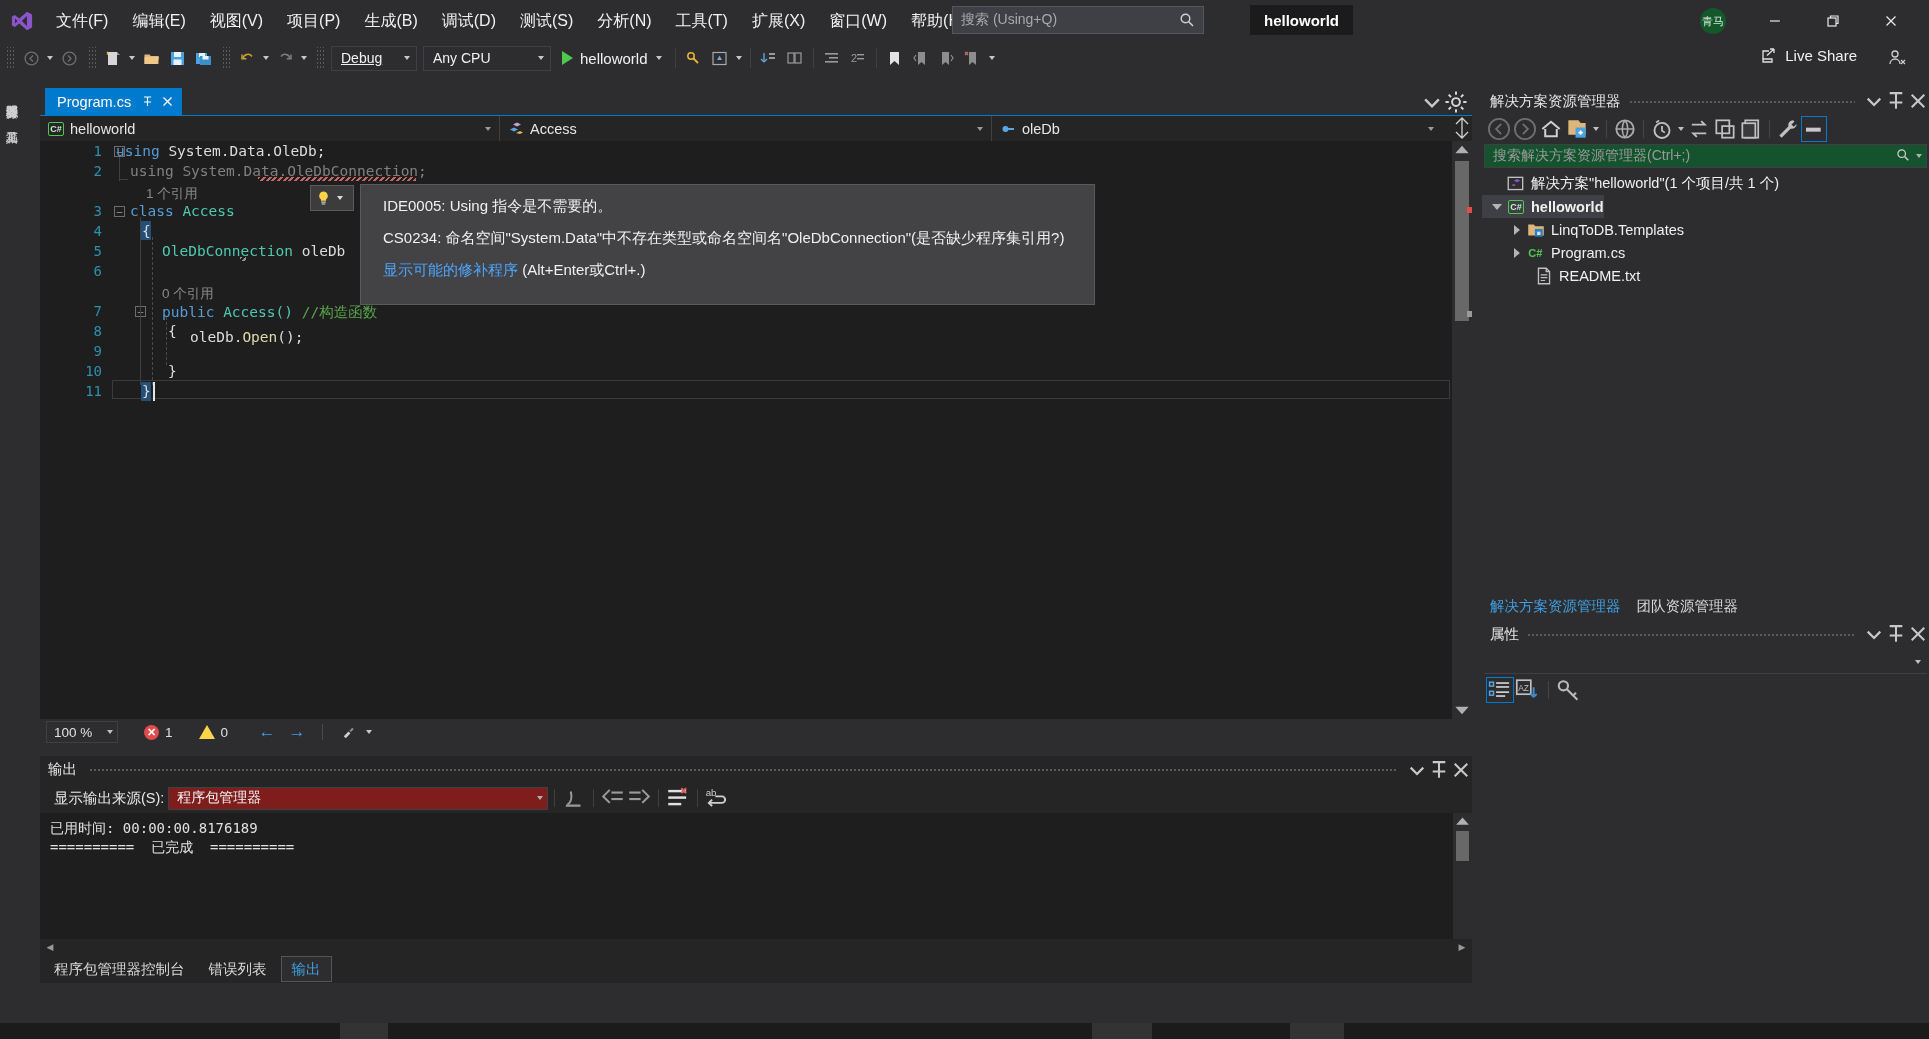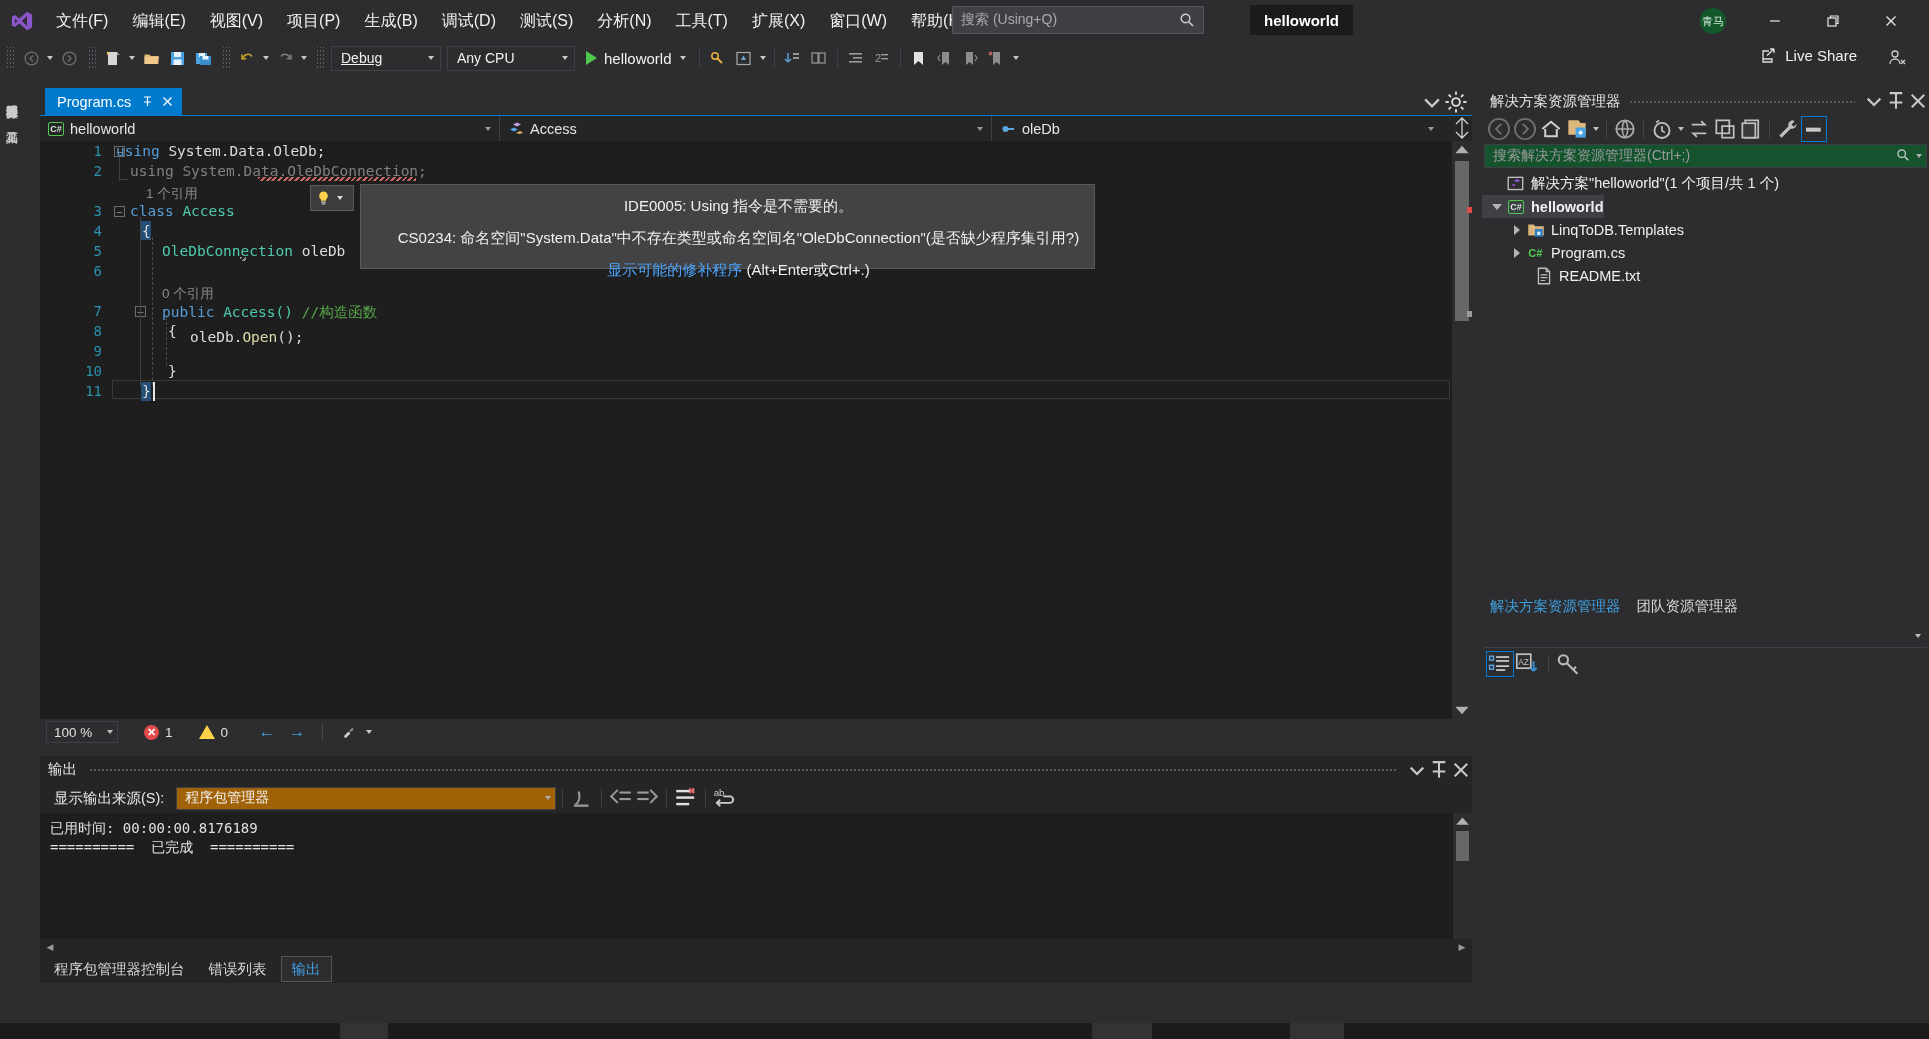--- a/index.html
+++ b/index.html
@@ -127,23 +127,23 @@
   .sel{ position:absolute; background:#264f78; }
 
   .bulb{
     position:absolute; left:310px; top:185px; width:44px; height:26px;
     background:#3c3c3c; border:1px solid #5a5a5a; display:flex; align-items:center; padding-left:4px;
   }
   .bulb svg{ width:17px; height:17px; }
   .bulb .cv{ margin-left:5px; border-left:3.5px solid transparent; border-right:3.5px solid transparent; border-top:4px solid #ddd; }
 
   .tooltip{
-    position:absolute; left:360px; top:184px; width:735px; height:85px;
+    position:absolute; left:360px; top:184px; width:735px; height:121px;
     background:#434346; border:1px solid #5a5a5c;
-    font-family:"Liberation Sans", sans-serif; padding:12px 0 0 22px;text-align:center;
+    font-family:"Liberation Sans", sans-serif; padding:12px 0 0 22px;
   }
   .tt-line{ font-size:15px; color:#f0f0f0; margin-bottom:13px; }
   .tt-link{ color:#4ca6ff; }
   .tt-tail{ color:#f0f0f0; }
 
   
   .ed-vsb{ position:absolute; left:1452px; top:141px; width:20px; height:578px; background:#2d2d30; }
   .ed-vsb .up,.ed-vsb .dn{ position:absolute; left:0; width:20px; height:18px; display:flex; align-items:center; justify-content:center; }
   .ed-vsb .up{ top:0; } .ed-vsb .dn{ bottom:0; }
   .ed-vsb .thumb{ position:absolute; left:3px; top:20px; width:14px; height:160px; background:#686868; }
@@ -169,21 +169,21 @@
   
   .outpanel{ position:absolute; left:40px; top:756px; width:1432px; height:227px; background:#252526; }
   .out-head{ position:absolute; left:0; top:0; width:1432px; height:27px; display:flex; align-items:center; }
   .out-title{ margin-left:8px; font-size:14.5px; color:#e6e6e6; }
   .out-dots{ flex:1; height:3px; margin:0 10px 0 12px;
      background-image:radial-gradient(#5a5a5e 1px, transparent 1px); background-size:4px 4px; }
   .out-head .ic{ width:22px; height:27px; display:flex; align-items:center; justify-content:center; }
 
   .out-toolbar{ position:absolute; left:6px; top:27px; width:1432px; height:30px; display:flex; align-items:center; }
   .out-lbl{ margin-left:8px; font-size:14.5px; color:#e8e8e8; }
-  .out-combo{ margin-left:12px; width:380px; height:23px; background:#a16207; border:1px solid #3f3f46;
+  .out-combo{ margin-left:4px; width:380px; height:23px; background:#7f1d1d; border:1px solid #3f3f46;
      display:flex; align-items:center; padding:0 4px 0 8px; font-size:14px; }
   .out-combo .cv{ margin-left:auto; border-left:3.5px solid transparent; border-right:3.5px solid transparent; border-top:4px solid #b0b0b0; }
   .out-toolbar .tsep{ width:1px;height:18px;background:#3f3f46;margin:0 6px; }
   .out-ic{ width:26px;height:24px;display:flex;align-items:center;justify-content:center; }
 
   .out-body{ position:absolute; left:0; top:57px; width:1432px; height:140px; background:#1e1e1e;
      font-family:"DejaVu Sans Mono", monospace; font-size:14px; color:#e0e0e0; padding:6px 0 0 10px; }
   .out-body div{ line-height:19px; white-space:pre; }
   .out-vsb{ position:absolute; right:0; top:57px; width:19px; height:140px; background:#2d2d30; }
   .out-vsb .up,.out-vsb .dn{ position:absolute;left:0;width:19px;height:16px;display:flex;align-items:center;justify-content:center;}
@@ -367,21 +367,21 @@
     <div class="tb-caret"></div>
     <div class="tb-btn">
       <svg viewBox="0 0 17 17">
           <path d="M13 8.5a5 5 0 0 0-9-2" fill="none" stroke="#7d7d7d" stroke-width="1.5"></path>
           <path d="M14 4.5v4.3H9.7" fill="none" stroke="#7d7d7d" stroke-width="1.5"></path>
         </svg>
     </div>
     <div class="tb-caret"></div>
     <div class="tb-grip"></div>
 
-    <div class="combo" style="width:110px;text-decoration:underline;">
+    <div class="combo" style="width:86px;text-decoration:underline;">
       <span class="txt">Debug</span>
       <span class="cv"></span>
     </div>
     <div class="combo" style="width:128px;">
       <span class="txt">Any CPU</span>
       <span class="cv"></span>
     </div>
 
     <div class="run-btn">
       <span class="run-tri"></span>
@@ -949,20 +949,40 @@
       </div>
     </div>
   </div>
 
   <div class="sln-tabs">
     <div class="sln-tab active">解决方案资源管理器</div>
     <div class="sln-tab">团队资源管理器</div>
   </div>
 
   <div class="props">
+    <div class="dock-head">
+      <span class="dock-title">属性</span>
+      <span class="dock-dots"></span>
+      <span class="dock-ic">
+          <svg viewBox="0 0 14 14">
+            <path d="M3 5.5l4 4 4-4" fill="none" stroke="#c8c8c8" stroke-width="1.4"></path>
+          </svg>
+        </span>
+      <span class="dock-ic">
+          <svg viewBox="0 0 14 14">
+            <path d="M3 2h8M7 2v6M3 8h8M7 8v4" stroke="#c8c8c8" stroke-width="1.3" fill="none"></path>
+          </svg>
+        </span>
+      <span class="dock-ic">
+          <svg viewBox="0 0 14 14">
+            <line x1="3" y1="3" x2="11" y2="11" stroke="#c8c8c8" stroke-width="1.3"></line>
+            <line x1="11" y1="3" x2="3" y2="11" stroke="#c8c8c8" stroke-width="1.3"></line>
+          </svg>
+        </span>
+    </div>
     <div class="sel-combo">
       <span class="cv"></span>
     </div>
     <div class="props-toolbar">
       <span class="ic boxed">
         <svg viewBox="0 0 20 20">
             <rect x="2" y="4" width="3" height="3" fill="none" stroke="#5aa6e0" stroke-width="1.1"></rect>
             <rect x="2" y="11" width="3" height="3" fill="none" stroke="#5aa6e0" stroke-width="1.1"></rect>
             <rect x="7" y="4" width="10" height="1.3" fill="#d0d0d0"></rect>
             <rect x="7" y="7" width="10" height="1.3" fill="#d0d0d0"></rect>

